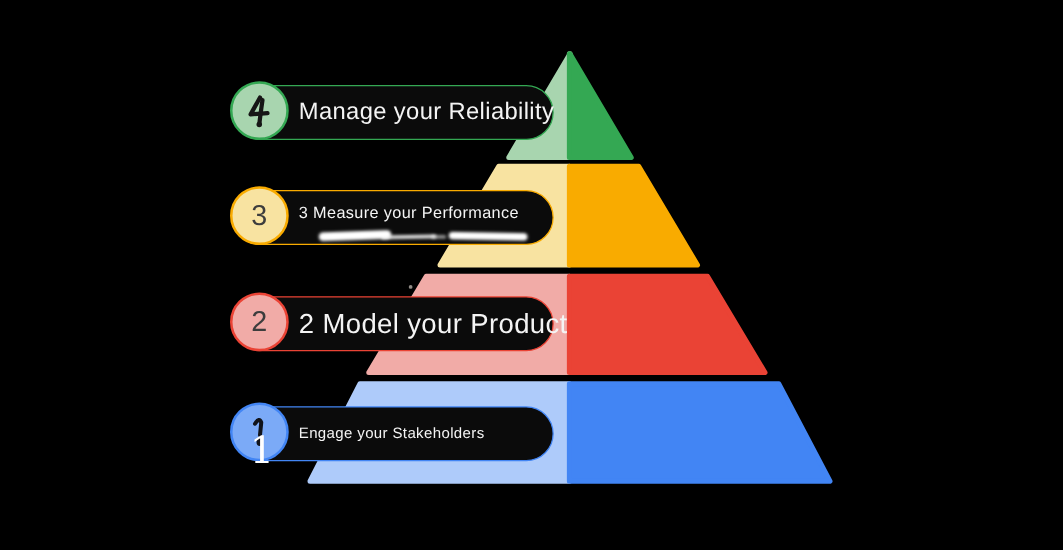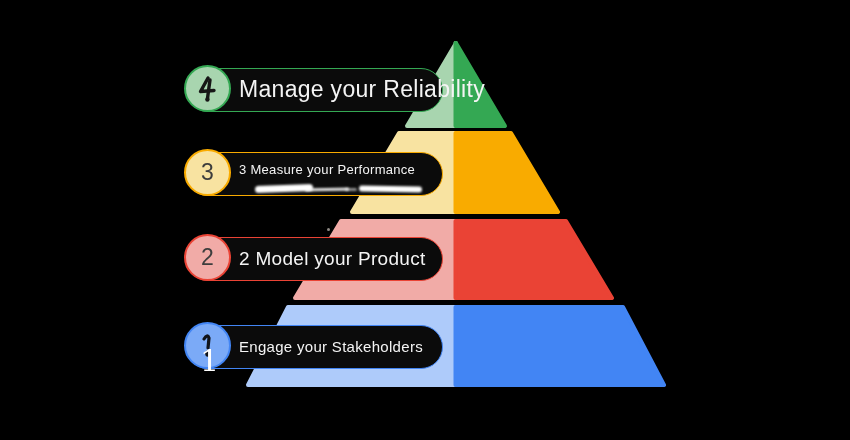--- a/index.html
+++ b/index.html
@@ -13,24 +13,24 @@
   .pill-1{top:152px;}
   .pill-2{top:237px;}
   .pill-3{top:325px;}
 
   .num-circle{position:absolute;left:-3px;top:-4px;width:47px;height:47px;border-radius:50%;
         background:var(--circle);border:2.5px solid var(--accent);box-sizing:border-box;
         display:flex;align-items:center;justify-content:center;}
   .num-typed{font-size:23px;color:var(--ink);font-weight:400;}
   .label{position:absolute;left:52px;top:0;height:41px;line-height:41px;color:#f4f4f4;
         white-space:nowrap;letter-spacing:.3px;}
-  .pill-0 .label{font-size:23px;}
+  .pill-0 .label{font-size:19px;}
   .pill-1 .label{font-size:13px;top:2px;height:30px;line-height:30px;}
-  .pill-2 .label{font-size:19px;}
-  .pill-3 .label{font-size:15px;}
+  .pill-2 .label{font-size:22px;}
+  .pill-3 .label{font-size:12px;}
 
   .smudge{position:absolute;background:#fff;border-radius:5px;filter:blur(1.1px);}
   .smudge-a{left:68px;top:32px;width:58px;height:7px;transform:rotate(-2deg);}
   .smudge-b{left:118px;top:35px;width:44px;height:3px;transform:rotate(-1deg);opacity:.9;}
   .smudge-c{left:158px;top:35px;width:12px;height:3px;opacity:.55;}
   .smudge-d{left:172px;top:33px;width:63px;height:6px;transform:rotate(1deg);}
 
   .below-numeral{position:absolute;left:200px;top:346px;color:#fff;font-family:"DejaVu Serif",serif;
         font-size:30px;line-height:30px;z-index:5;}
   .speck{position:absolute;left:327px;top:228px;width:3px;height:3px;border-radius:50%;

